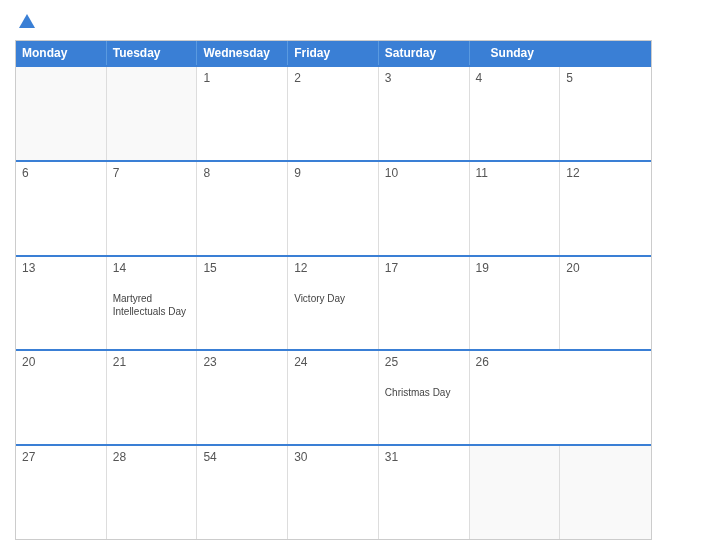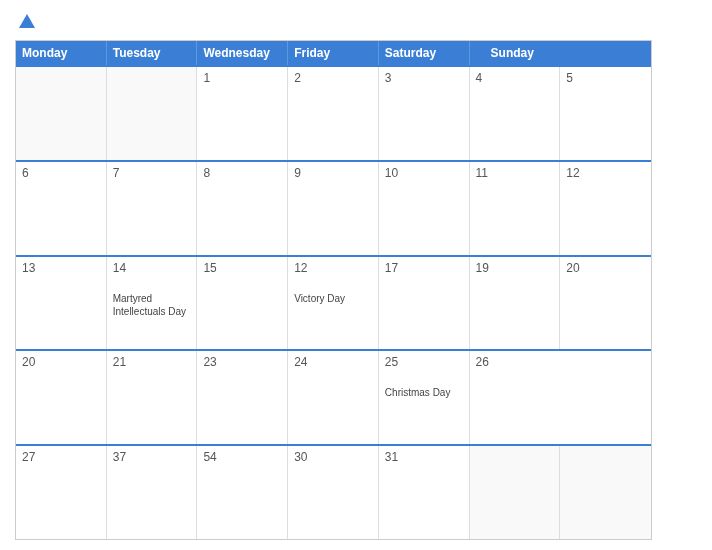--- a/index.html
+++ b/index.html
@@ -231,21 +231,21 @@
           </div>
           <div class="cal-cell">
             <span class="cal-day-num">26</span>
           </div>
         </div>
         <div class="cal-week">
           <div class="cal-cell">
             <span class="cal-day-num">27</span>
           </div>
           <div class="cal-cell">
-            <span class="cal-day-num">37</span>
+            <span class="cal-day-num">28</span>
           </div>
           <div class="cal-cell">
             <span class="cal-day-num">54</span>
           </div>
           <div class="cal-cell">
             <span class="cal-day-num">30</span>
           </div>
           <div class="cal-cell">
             <span class="cal-day-num">31</span>
           </div>

